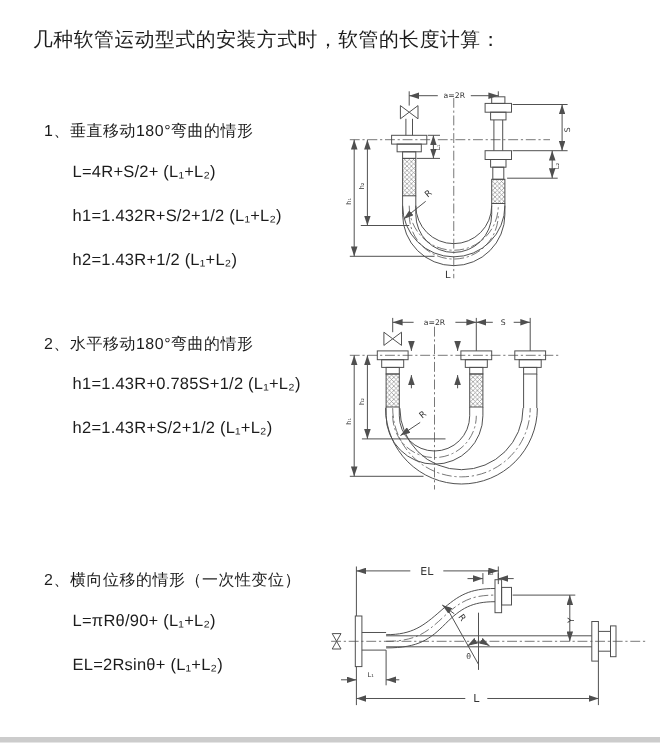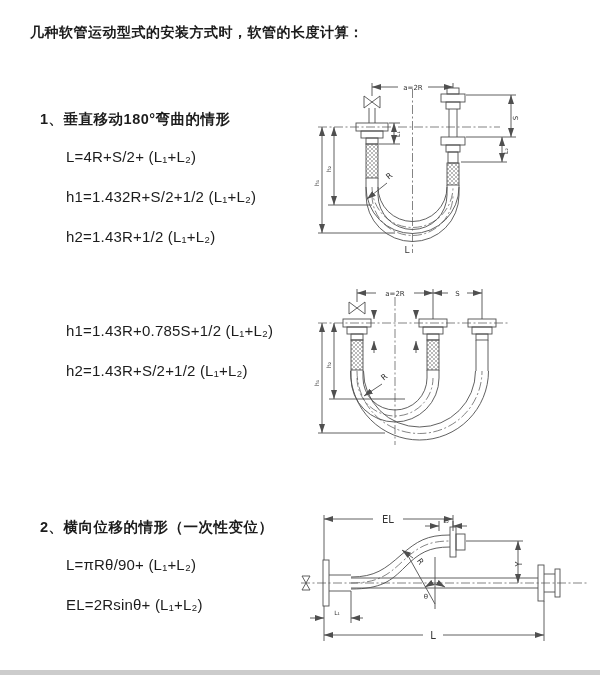--- a/index.html
+++ b/index.html
@@ -3,24 +3,24 @@
 <meta charset="utf-8">
 <style>
   html,body{margin:0;padding:0;}
   body{
     width:600px;height:675px;position:relative;overflow:hidden;
     background:#ffffff;color:#1c1c1c;
     font-family:"Liberation Sans","DejaVu Sans",sans-serif;
   }
   .page-title{
     position:absolute;left:30px;top:24px;
-    font-size:14px;font-weight:bold;letter-spacing:.5px;
+    font-size:18px;font-weight:normal;letter-spacing:.5px;
   }
   .sec{position:absolute;width:290px;}
-  .sec-heading{font-size:14.5px;font-weight:bold;margin:0 0 10px 0;letter-spacing:.5px;}
+  .sec-heading{font-size:14.5px;font-weight:normal;margin:0 0 10px 0;letter-spacing:.5px;}
   .formula{font-size:15px;line-height:25px;margin:15px 0 0 26px;letter-spacing:.2px;white-space:nowrap;}
   .diag{position:absolute;}
   .diag line,.diag path,.diag rect{stroke:#4f4f4f;stroke-width:.9;fill:none;}
   .diag .cl{stroke-dasharray:9 2.5 2 2.5;stroke-width:.7;}
   .diag .braid{fill:url(#braid);}
   .diag text{fill:#343434;stroke:none;font-family:"DejaVu Sans",sans-serif;}
   .bottom-strip{position:absolute;left:0;top:670px;width:600px;height:5px;background:#cccccc;}
 </style>
 </head>
 <body>
@@ -125,20 +125,21 @@
     <text x="198" y="76" font-size="6" text-anchor="middle" transform="rotate(-90 198 76)">L₂</text>
   </g>
   <g>
     <line x1="77" y1="108" x2="57" y2="124" marker-end="url(#arr)"></line>
     <text x="81" y="103" font-size="8" text-anchor="middle" transform="rotate(-40 81 103)">R</text>
   </g>
   <text x="97" y="178" font-size="9" text-anchor="middle">L</text>
 </svg>
 
 <div class="sec" style="left:40px;top:303px">
+  <p class="sec-heading">2、水平移动180°弯曲的情形</p>
   <p class="formula">h1=1.43R+0.785S+1/2 (L₁+L₂)</p>
   <p class="formula">h2=1.43R+S/2+1/2 (L₁+L₂)</p>
 </div>
 
 <svg class="diag" style="left:310px;top:283px" width="290" height="182" viewBox="0 0 290 182">
   <g>
     <line class="cl" x1="85" y1="14" x2="85" y2="162"></line>
     <line class="cl" x1="8" y1="40" x2="200" y2="40"></line>
   </g>
   <g>

